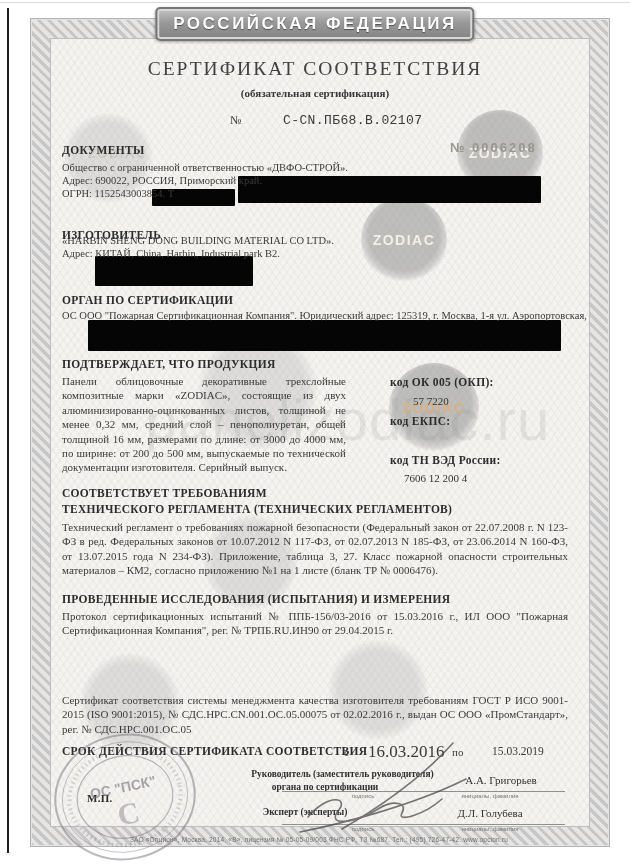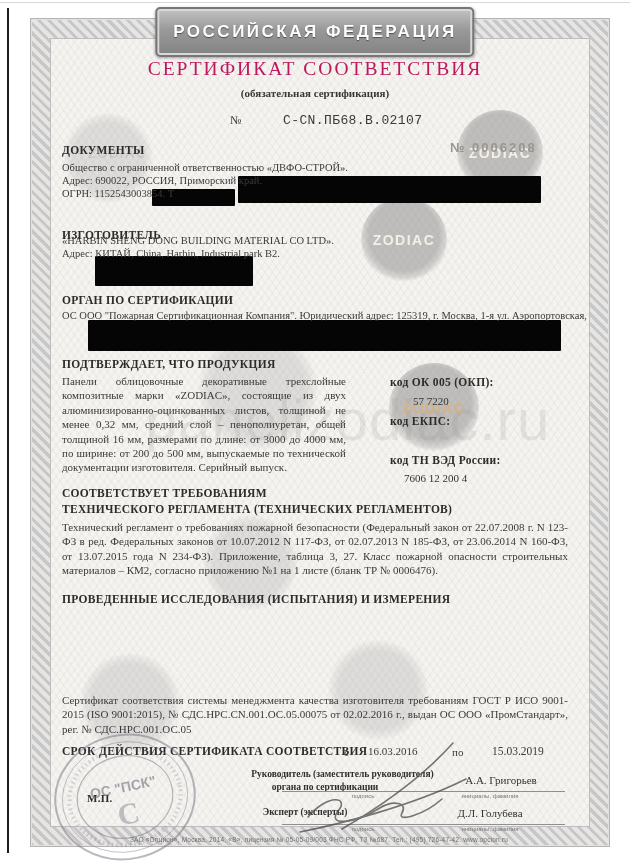--- a/index.html
+++ b/index.html
@@ -18,29 +18,29 @@
           repeating-linear-gradient(-45deg,rgba(170,170,170,.55) 0 3px,rgba(240,240,240,.55) 3px 7px);
         border:1px solid #b3b3b3;box-shadow:0 0 0 1px #e2e2e2 inset;z-index:0;}
   .cert-inner{left:50px;top:38px;width:538px;height:787px;
         background:
           repeating-linear-gradient(55deg,rgba(205,202,198,.14) 0 2px,rgba(255,255,255,0) 2px 6px),
           repeating-linear-gradient(-55deg,rgba(205,202,198,.14) 0 2px,rgba(255,255,255,0) 2px 6px),
           #f5f4f1;
         border:1px solid #bdbdbd;z-index:1;}
 
   
-  .badge{left:50%;transform:translateX(-50%);top:7px;height:30px;padding:8px 16px;
+  .badge{left:50%;transform:translateX(-50%);top:7px;height:30px;padding:0 16px;
         display:flex;align-items:center;justify-content:center;
         background:linear-gradient(180deg,#c3c3c3,#999 45%,#838383);
         border:2px solid #767676;border-radius:5px;
         box-shadow:inset 0 0 0 2px #d8d8d8,0 1px 3px rgba(0,0,0,.35);z-index:9;}
   .badge span{font-family:"Liberation Sans",sans-serif;font-weight:bold;font-size:17px;
         letter-spacing:2.5px;color:#fdfdfd;text-shadow:0 1px 1px #4f4f4f;white-space:nowrap;}
 
-  .title{left:0;top:58px;width:630px;text-align:center;font-size:19.5px;letter-spacing:2px;color:#be185d;z-index:5;}
+  .title{left:0;top:58px;width:630px;text-align:center;font-size:19.5px;letter-spacing:2px;color:#404040;z-index:5;}
   .subtitle{left:0;top:87px;width:630px;text-align:center;font-size:11px;font-weight:bold;color:#373737;z-index:5;}
 
   .h{font-size:11.5px;font-weight:bold;color:#2c2c2c;letter-spacing:.3px;z-index:5;}
   .t{font-size:10.5px;color:#3a3a3a;line-height:13px;z-index:5;}
   .para{font-size:11px;color:#3a3a3a;line-height:14.4px;text-align:justify;z-index:5;}
   .code-val{font-size:11px;color:#333;z-index:5;}
 
   .serial{font-family:"Liberation Sans",sans-serif;font-weight:bold;font-size:13px;
         letter-spacing:2px;color:#99968f;z-index:5;}
 
@@ -125,26 +125,27 @@
   <div class="abs code-val" style="left:413px;top:395px;">57 7220</div>
   <div class="abs h" style="left:390px;top:415px;">код ЕКПС:</div>
   <div class="abs h" style="left:390px;top:454px;">код ТН ВЭД России:</div>
   <div class="abs code-val" style="left:404px;top:472px;">7606 12 200 4</div>
 
   <div class="abs h" style="left:62px;top:487px;">СООТВЕТСТВУЕТ ТРЕБОВАНИЯМ</div>
   <div class="abs h" style="left:62px;top:503px;">ТЕХНИЧЕСКОГО РЕГЛАМЕНТА (ТЕХНИЧЕСКИХ РЕГЛАМЕНТОВ)</div>
   <div class="abs para" style="left:62px;top:520px;width:506px;">Технический регламент о требованиях пожарной безопасности (Федеральный закон от 22.07.2008 г. N 123-ФЗ в ред. Федеральных законов от 10.07.2012 N 117-ФЗ, от 02.07.2013 N 185-ФЗ, от 23.06.2014 N 160-ФЗ, от 13.07.2015 года N 234-ФЗ). Приложение, таблица 3, 27. Класс пожарной опасности строительных материалов – КМ2, согласно приложению №1 на 1 листе (бланк ТР № 0006476).</div>
 
   <div class="abs h" style="left:62px;top:593px;">ПРОВЕДЕННЫЕ ИССЛЕДОВАНИЯ (ИСПЫТАНИЯ) И ИЗМЕРЕНИЯ</div>
+  <div class="abs para" style="left:62px;top:609px;width:506px;">Протокол сертификационных испытаний № ППБ-156/03-2016 от 15.03.2016 г., ИЛ ООО "Пожарная Сертификационная Компания", рег. № ТРПБ.RU.ИН90 от 29.04.2015 г.</div>
 
   <div class="abs para" style="left:62px;top:693px;width:506px;">Сертификат соответствия системы менеджмента качества изготовителя требованиям ГОСТ Р ИСО 9001-2015 (ISO 9001:2015), № СДС.НРС.CN.001.ОС.05.00075 от 02.02.2016 г., выдан ОС ООО «ПромСтандарт», рег. № СДС.НРС.001.ОС.05</div>
 
   <div class="abs h" style="left:62px;top:745px;">СРОК ДЕЙСТВИЯ СЕРТИФИКАТА СООТВЕТСТВИЯ</div>
   <div class="abs t" style="left:344px;top:746px;font-size:11px;">с</div>
-  <div class="abs t" style="left:368px;top:745px;font-size:11px;">16.03.2016</div>
+  <div class="abs t" style="left:368px;top:745px;font-size:17px;">16.03.2016</div>
   <div class="abs t" style="left:452px;top:746px;font-size:11px;">по</div>
   <div class="abs t" style="left:492px;top:745px;font-size:11.5px;">15.03.2019</div>
 
   <div class="abs role" style="left:225px;top:781px;width:200px;">органа по сертификации</div>
   <div class="abs role" style="left:225px;top:768px;width:235px;">Руководитель (заместитель руководителя)</div>
   <div class="abs h" style="left:87px;top:792px;font-size:11px;">М.П.</div>
 
   <div class="abs sigline" style="left:282px;top:791px;width:162px;"></div>
   <div class="abs caption" style="left:282px;top:793px;width:162px;">подпись</div>
   <div class="abs name" style="left:426px;top:774px;width:150px;">А.А. Григорьев</div>

